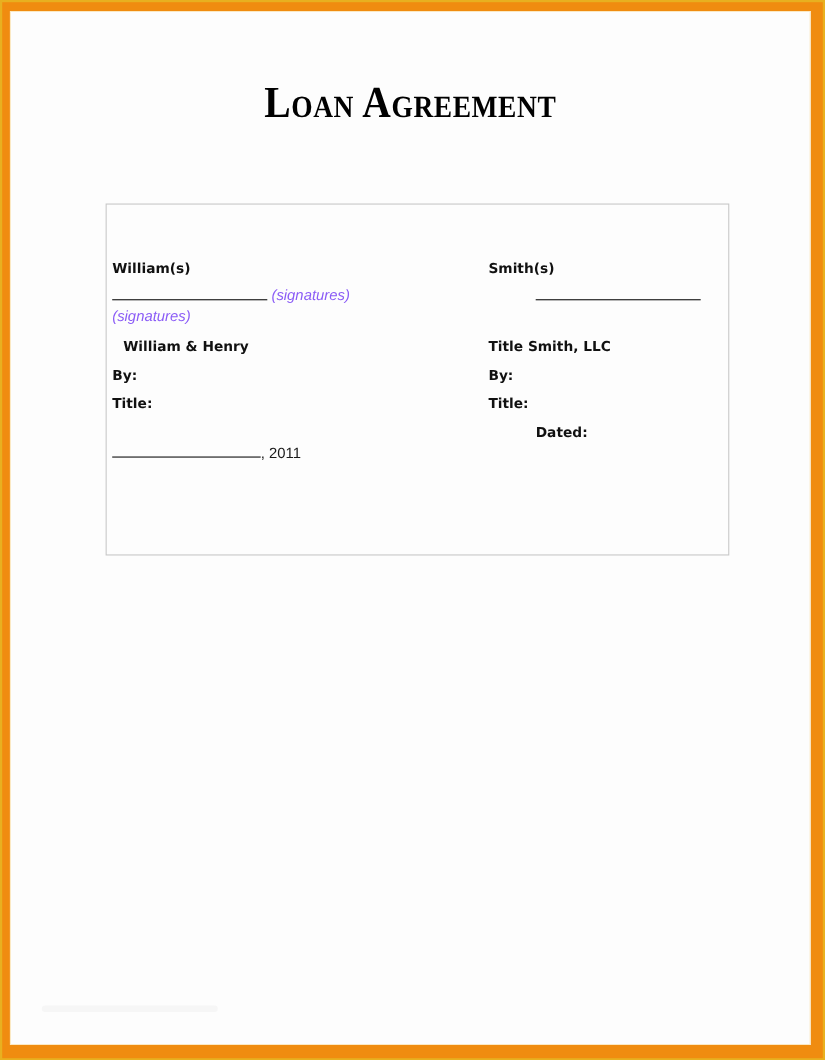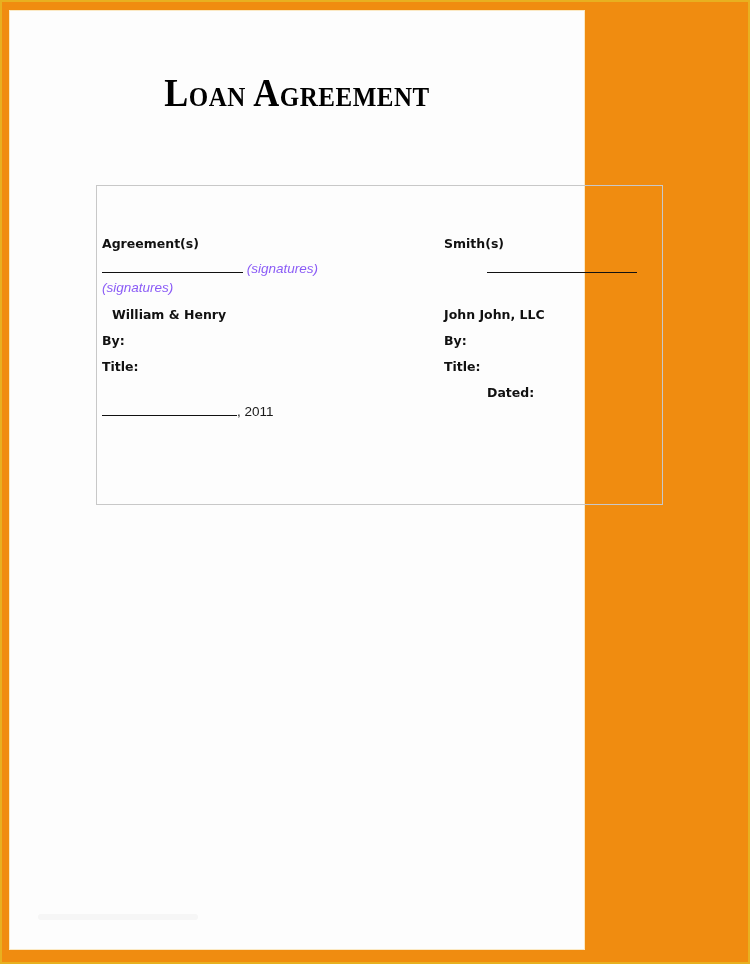--- a/index.html
+++ b/index.html
@@ -6,21 +6,21 @@
   body {
     width: 750px; height: 964px; overflow: hidden;
     background: #e8b020;
     font-family: "Liberation Sans", sans-serif;
   }
   .frame {
     position: absolute; left: 2px; top: 2px; width: 746px; height: 960px;
     background: #f08c10;
   }
   .page {
-    position: absolute; left: 9px; top: 10px; width: 576px; height: 940px;
+    position: absolute; left: 9px; top: 10px; width: 728px; height: 940px;
     background: #fdfdfd;
     box-shadow: inset 0 0 0 1px #fbe9c4;
   }
   .title {
     position: absolute; left: 0; right: 0; top: 62px;
     text-align: center;
     font-family: "Liberation Serif", serif;
     font-weight: bold; color: #000;
     font-size: 36px; letter-spacing: 0.5px;
     font-variant: small-caps;
@@ -48,36 +48,36 @@
 </style>
 </head>
 <body>
 
 <div class="frame"></div>
 <div class="page">
   <div class="title">Loan Agreement</div>
 
   <div class="box">
 
-    <div class="abs b" style="left:5px; top:50px;">Agreement(s)</div>
+    <div class="abs b" style="left:5px; top:50px;">William(s)</div>
     <div class="abs" style="left:5px; top:75px;">
       <span class="line" style="width:141px;"></span>
       <span class="i">(signatures)</span>
     </div>
     <div class="abs i" style="left:5px; top:94px;">(signatures)</div>
     <div class="abs b" style="left:15px; top:121px;">William &amp; Henry</div>
     <div class="abs b" style="left:5px; top:147px;">By:</div>
     <div class="abs b" style="left:5px; top:173px;">Title:</div>
     <div class="abs" style="left:5px; top:218px;">
       <span class="line" style="width:135px;"></span><span>, 2011</span>
     </div>
 
     <div class="abs b" style="left:347px; top:50px;">Smith(s)</div>
     <div class="abs" style="left:390px; top:75px;">
       <span class="line" style="width:150px;"></span>
     </div>
-    <div class="abs b" style="left:347px; top:121px;">John John, LLC</div>
+    <div class="abs b" style="left:347px; top:121px;">Title Smith, LLC</div>
     <div class="abs b" style="left:347px; top:147px;">By:</div>
     <div class="abs b" style="left:347px; top:173px;">Title:</div>
     <div class="abs b" style="left:390px; top:199px;">Dated:</div>
   </div>
 </div>
 <div class="watermark"></div>
 
 </body></html>

